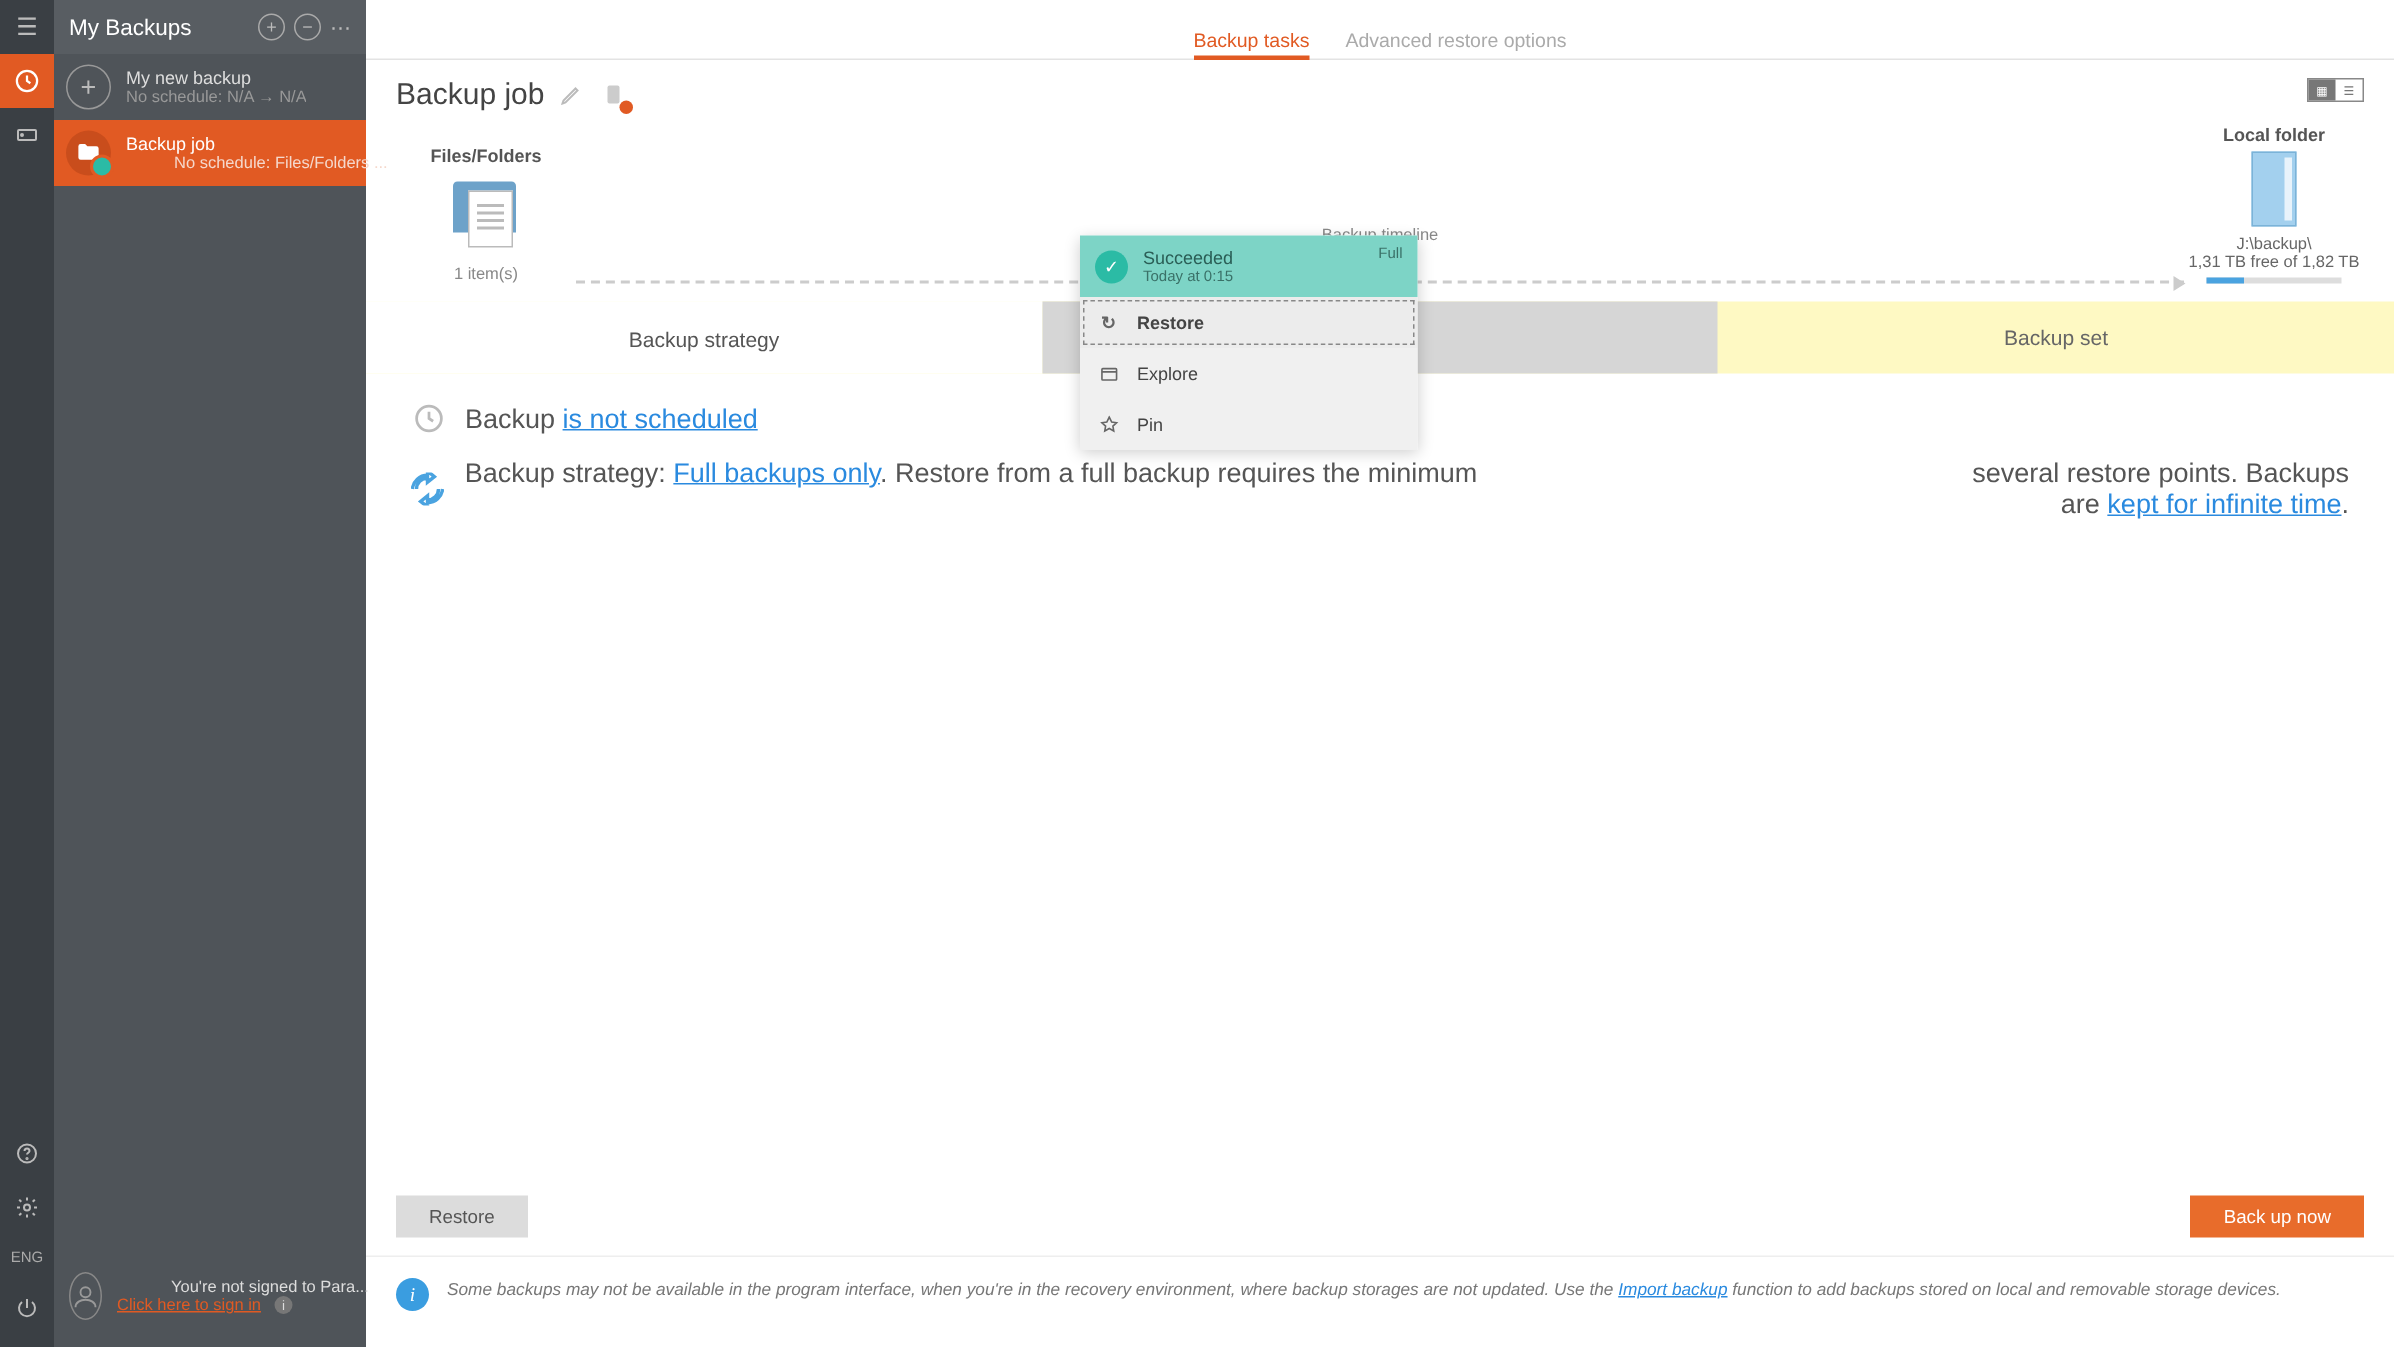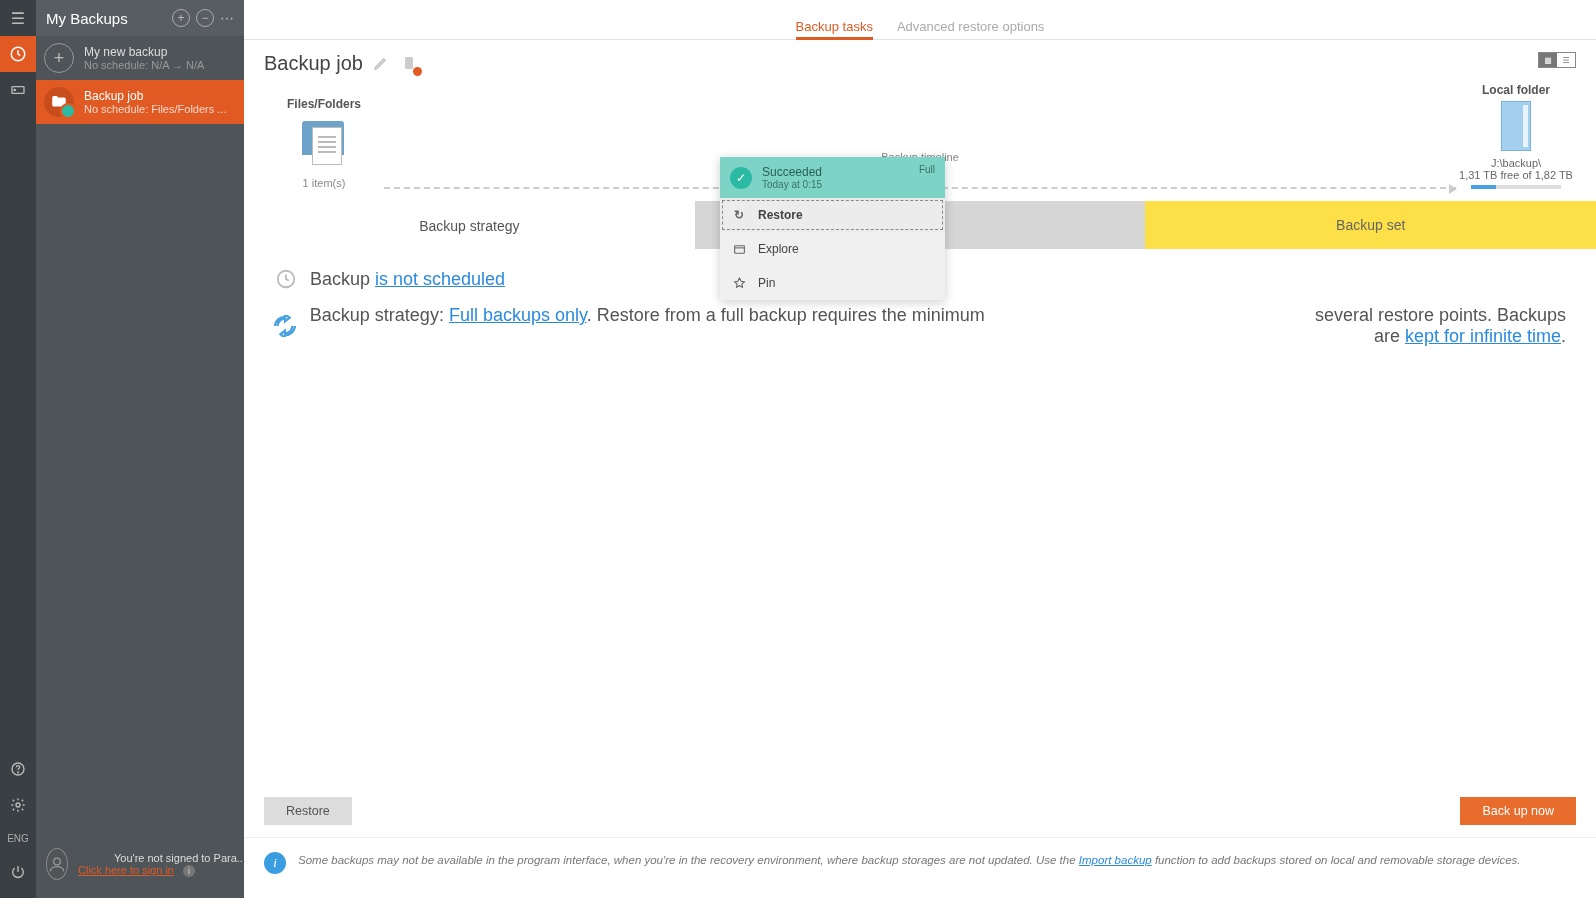--- a/index.html
+++ b/index.html
@@ -20,21 +20,21 @@
 .sidebar-header .hdr-btns { display:flex; align-items:center; gap:6px; }
 .sidebar-header .circ-btn { width:18px; height:18px; border:1px solid #aaa; border-radius:50%; display:flex; align-items:center; justify-content:center; font-size:12px; color:#bbb; cursor:pointer; line-height:1; }
 .sidebar-header .dots { color:#bbb; font-size:14px; cursor:pointer; }
 
 .backup-item { display:flex; align-items:center; padding:7px 8px; gap:10px; cursor:pointer; }
 .backup-item .bi-icon { width:30px; height:30px; border-radius:50%; flex:none; display:flex; align-items:center; justify-content:center; }
 .backup-item .bi-text .bi-name { font-size:12px; color:#ddd; }
 .backup-item .bi-text .bi-sub { font-size:11px; color:#999; white-space:nowrap; overflow:hidden; text-overflow:ellipsis; max-width:150px; }
 .backup-item.active { background:#E15A23; }
 .backup-item.active .bi-name { color:#fff; font-weight:500; }
-.backup-item.active .bi-sub { color:#f5d8cc; }
+.backup-item.active .bi-sub { color:#f5d8cc;margin-left:32px; }
 .backup-item.active .bi-icon { background:#c94d1c; position:relative; }
 .backup-item.active .bi-icon::after { content:""; position:absolute; right:-2px; bottom:-2px; width:12px; height:12px; border-radius:50%; background:#2bbba5; border:2px solid #E15A23; }
 .backup-item .bi-icon.plus-ic { border:1px solid #999; }
 .backup-item .bi-icon.plus-ic::before { content:"+"; color:#bbb; font-size:18px; line-height:1; }
 .folder-ic svg { width:18px; height:18px; }
 
 .sidebar-footer { position:absolute; bottom:0; left:0; right:0; padding:12px 10px 18px; display:flex; align-items:center; gap:10px; background:#4f5459; }
 .sidebar-footer .avatar { width:32px; height:32px; border:1px solid #888; border-radius:50%; display:flex; align-items:center; justify-content:center; color:#aaa; }
 .sidebar-footer .sf-text .line1 { font-size:11px; color:#ddd; white-space:nowrap; overflow:hidden; text-overflow:ellipsis; max-width:140px;margin-left:36px; }
 .sidebar-footer .sf-text .line2 { font-size:11px; }
@@ -85,21 +85,21 @@
 .popup { position:absolute; left:720px; top:157px; width:225px; background:#fff; box-shadow:0 2px 10px rgba(0,0,0,0.2); z-index:100; }
 .popup-hdr { background:#7dd4c6; padding:8px 10px; display:flex; align-items:center; gap:10px; position:relative; }
 .popup-hdr .chk { width:22px; height:22px; border-radius:50%; background:#2bbba5; display:flex; align-items:center; justify-content:center; color:#fff; font-size:12px; }
 .popup-hdr .ph-text .ph-t1 { font-size:12px; color:#2a5e56; }
 .popup-hdr .ph-text .ph-t2 { font-size:10px; color:#3a7168; }
 .popup-hdr .ph-type { position:absolute; right:10px; top:7px; font-size:10px; color:#3a7168; }
 .popup-item { padding:10px 12px; display:flex; align-items:center; gap:12px; font-size:12px; color:#444; cursor:pointer; background:#f0f0f0; }
 .popup-item .pi-ic { width:14px; display:flex; justify-content:center; color:#666; }
 .popup-item.focused { outline:1px dashed #888; outline-offset:-3px; background:#ececec; font-weight:600; }
 
-.tabs2 { display:flex; height:48px; background:#fde047; }
+.tabs2 { display:flex; height:48px; background:#fef9c3; }
 .tabs2 .tab2 { flex:1; display:flex; align-items:center; justify-content:center; font-size:14px; color:#666; cursor:pointer; }
 .tabs2 .tab2.active { background:#fff; border-top:2px solid #fff; color:#555; }
 .tabs2 .tab2:nth-child(2) { background:#d6d6d6; }
 
 .strategy-body { padding:18px 30px; font-size:18px; color:#555; flex:1;text-align:right; }
 .strategy-body .row { display:flex; align-items:center; gap:12px; margin-bottom:14px; }
 .strategy-body .row .ic { width:24px; height:24px; display:flex; align-items:center; justify-content:center; }
 .strategy-body .row .ic.clk { color:#bbb; }
 .strategy-body .row .ic.strat svg { color:#4aa3e0; }
 .strategy-body a { color:#2a8adf; text-decoration:underline; cursor:pointer; }

